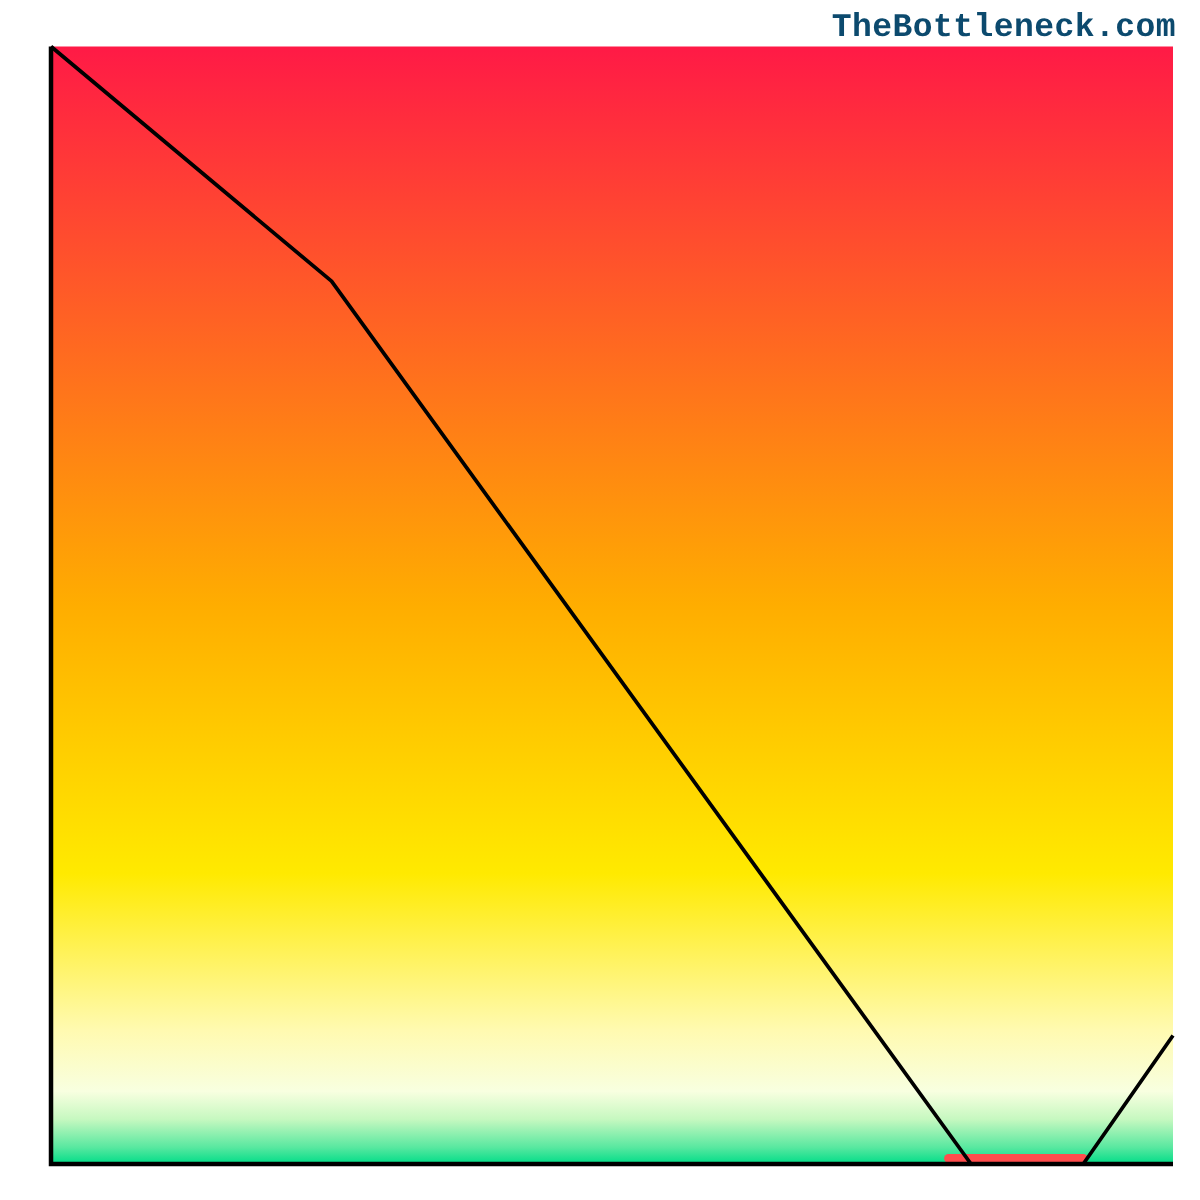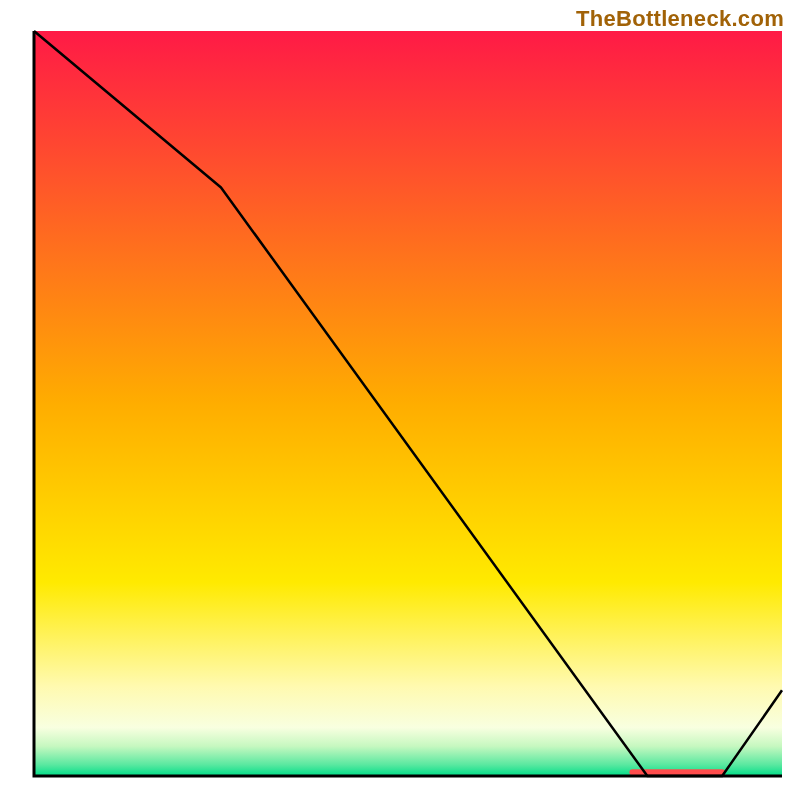--- a/index.html
+++ b/index.html
@@ -14,22 +14,23 @@
     position: relative;
     width: 800px;
     height: 800px;
   }
   .watermark {
     position: absolute;
     top: 6px;
     right: 16px;
     font-size: 22px;
     font-weight: 600;
-    color: #a16207;
+    color: #0c4a6e;
     letter-spacing: 0.3px;
+    font-family: Liberation Mono, monospace;
   }
   svg {
     display: block;
   }
 </style>
 </head>
 <body>
 <div class="container">
   <div class="watermark">TheBottleneck.com</div>
   <svg id="chart-svg" width="800" height="800" viewBox="0 0 800 800">

